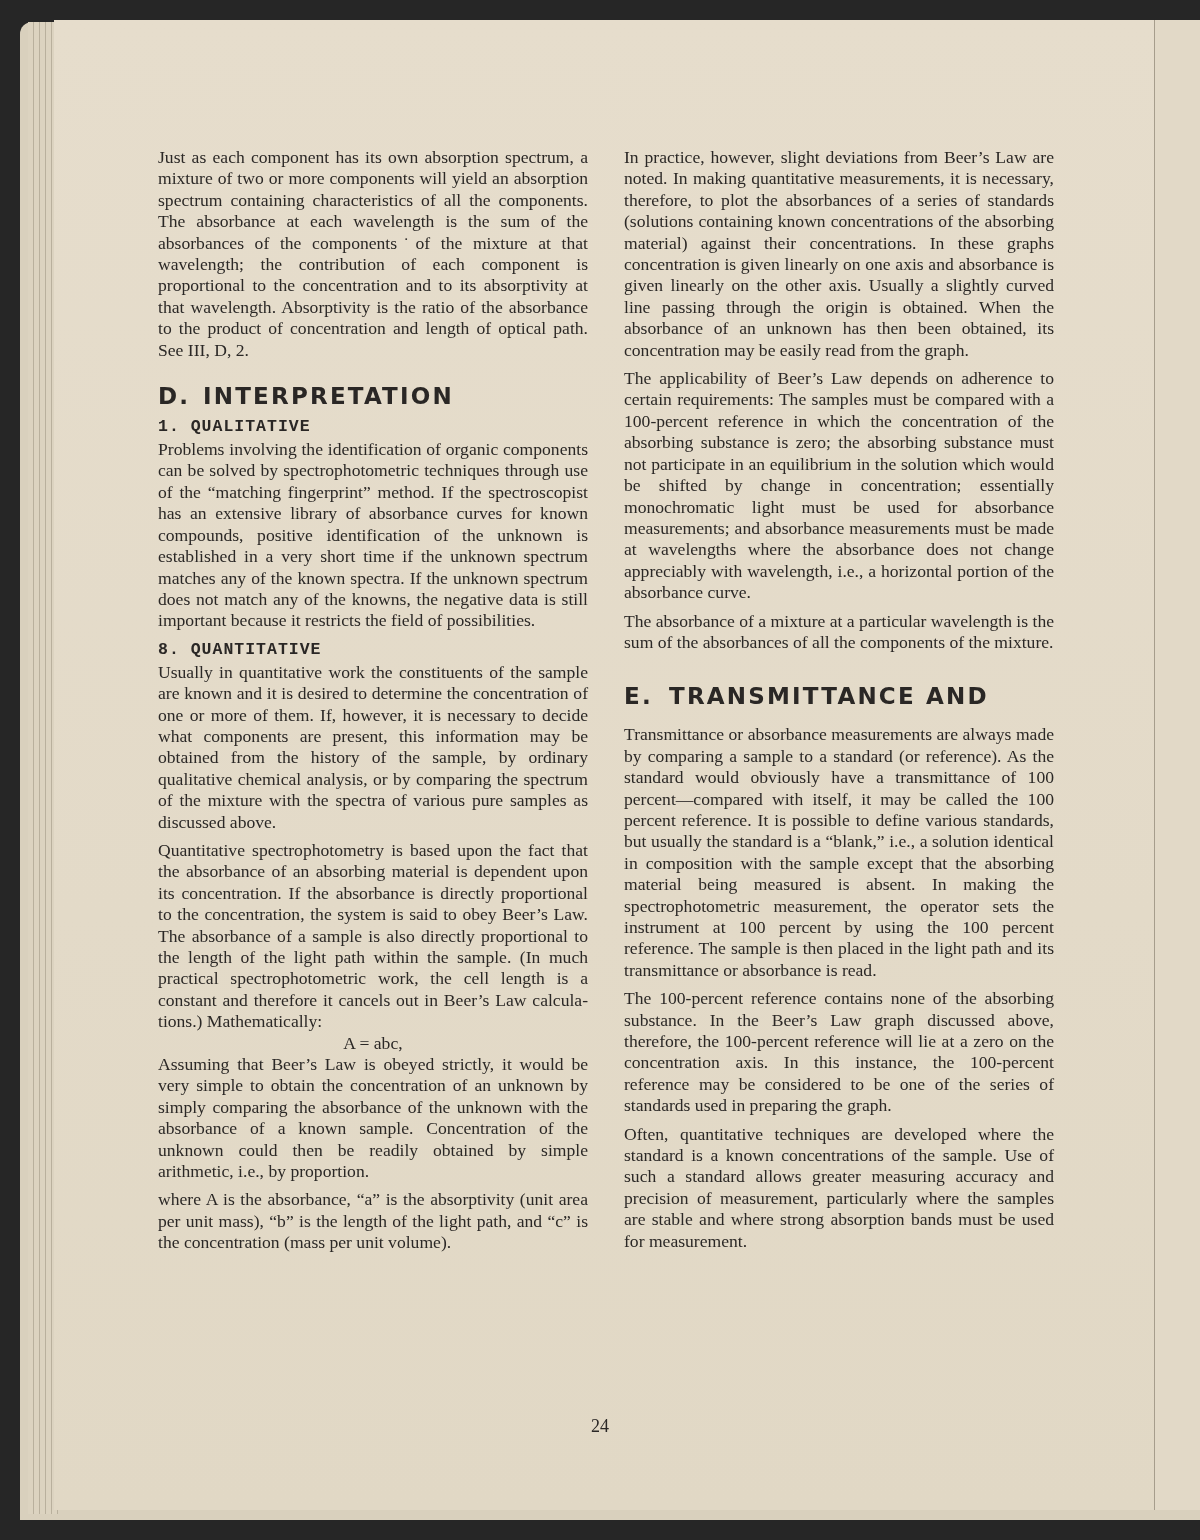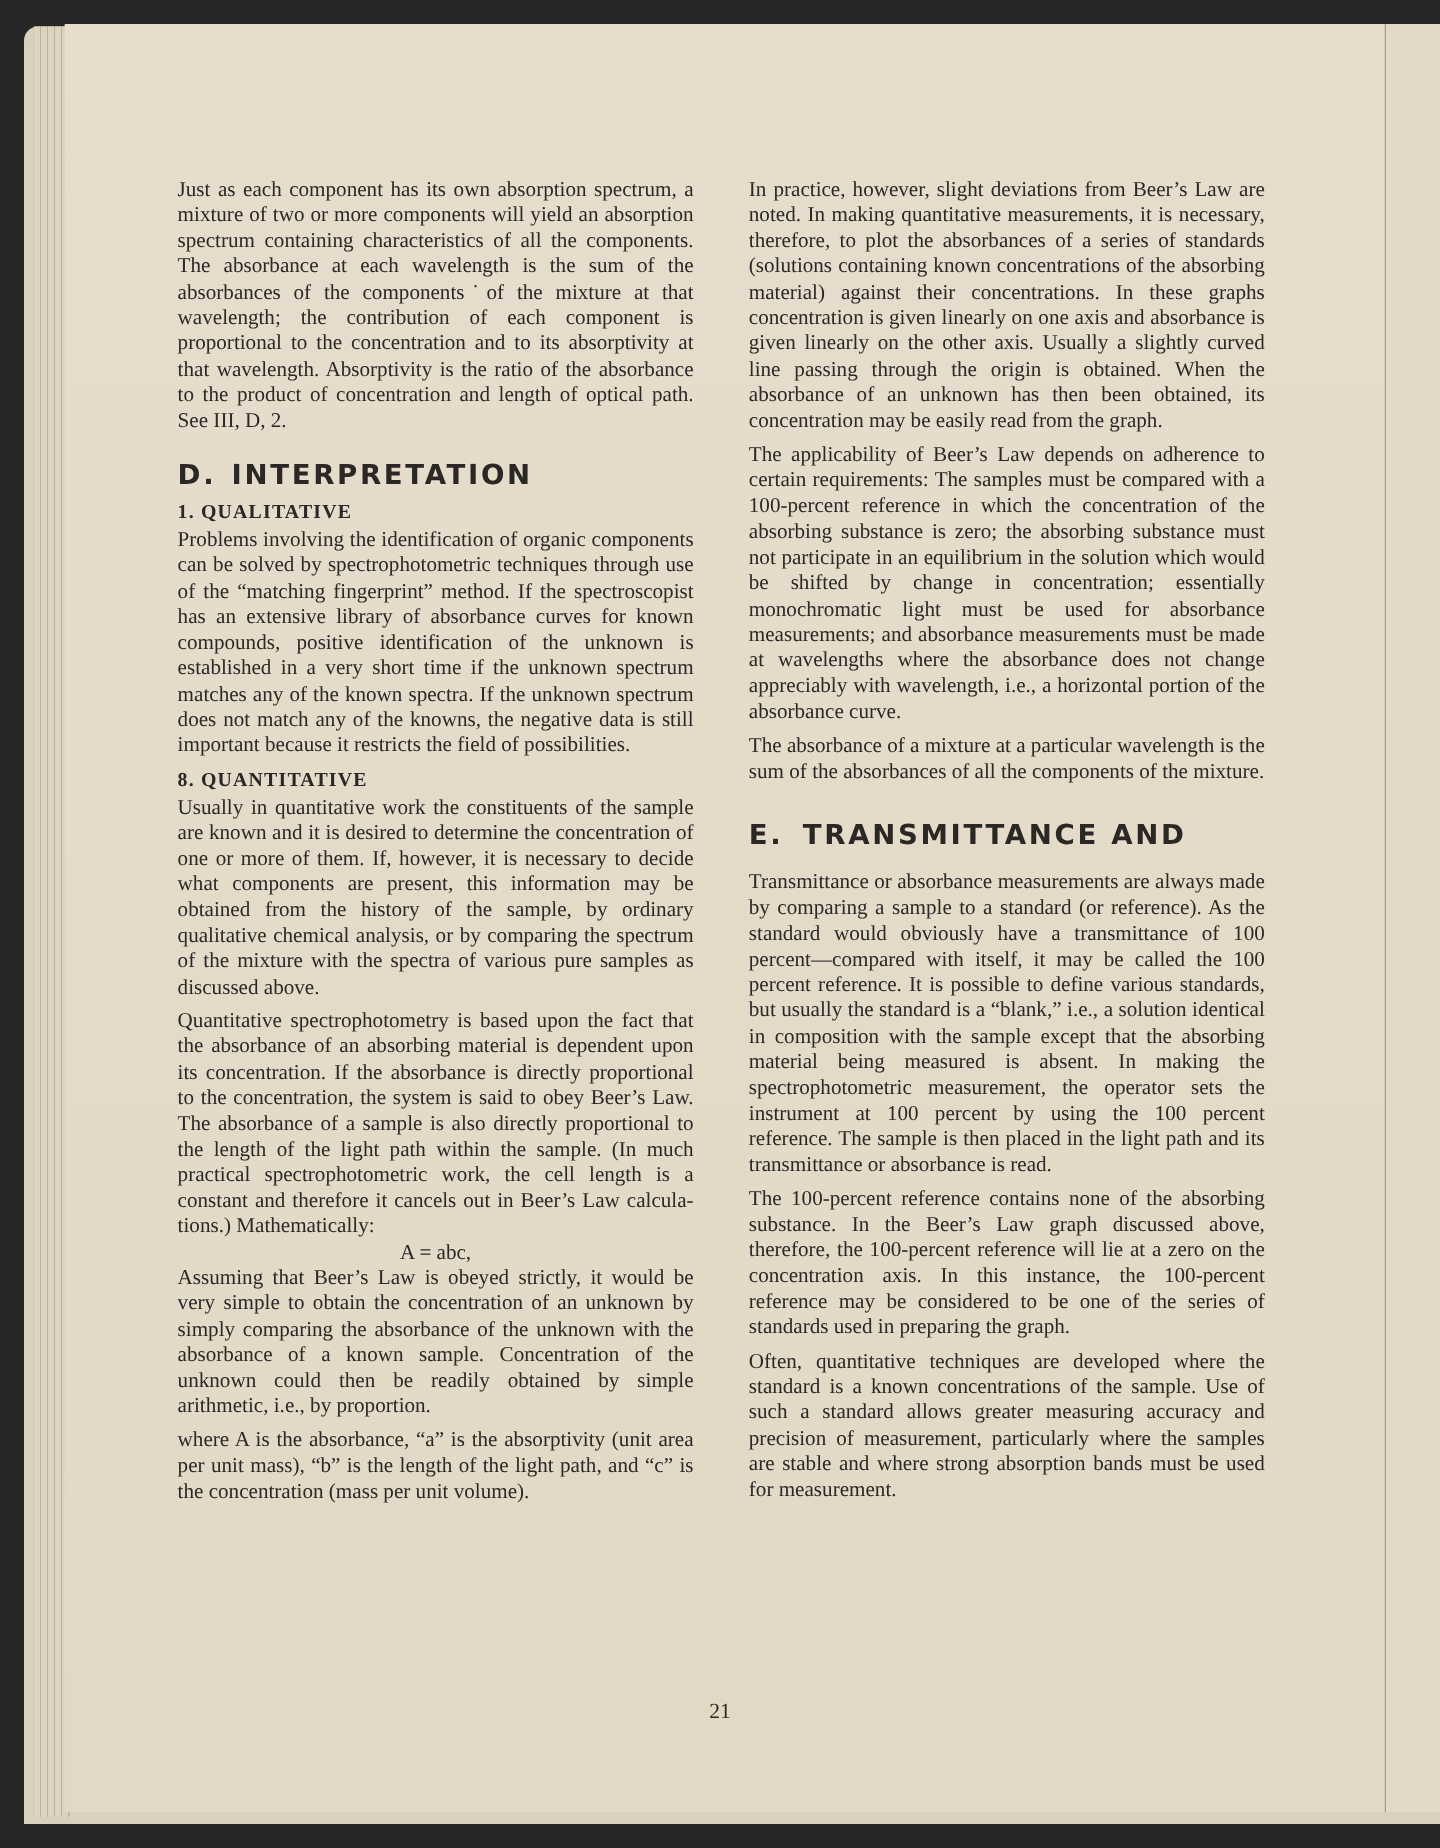--- a/index.html
+++ b/index.html
@@ -38,34 +38,34 @@
   .col {
     position: absolute;
     top: 147px;
     width: 430px;
     color: #2b2826;
     font-size: 17.6px;
     line-height: 21.4px;
     text-align: justify;
     hyphens: manual;
   }
-  .col-left { left: 148px; }
+  .col-left { left: 158px; }
   .col-right { left: 624px; }
   p { margin: 0 0 7px 0; }
   .h-section {
     font-family: "DejaVu Sans", sans-serif;
     font-weight: bold;
     font-size: 23px;
     letter-spacing: 2.2px;
     line-height: 27px;
     margin: 22px 0 6px 0;
     color: #2a2725;
   }
   .h-sub {
-    font-family: Liberation Serif, serif;
+    font-family: Liberation Mono, monospace;
     font-weight: bold;
     font-size: 16.5px;
     letter-spacing: 1px;
     line-height: 22px;
     margin: 4px 0 1px 0;
     color: #2a2725;
   }
   .h-section .num { display: inline-block; width: 45px; }
   .h-section .indent { display: block; padding-left: 45px; }
   .formula { text-align: center; margin: 0; }
@@ -109,13 +109,13 @@
 
   <div class="h-section" style="margin-top:30px; margin-bottom:14px">
     <span class="num">E.</span><span>TRANSMITTANCE AND</span>
   </div>
 
   <p>Transmittance or absorbance measurements are al­ways made by comparing a sample to a standard (or reference). As the standard would obviously have a transmittance of 100 percent—compared with it­self, it may be called the 100 percent reference. It is possible to define various standards, but usually the standard is a “blank,” i.e., a solution identical in composition with the sample except that the absorb­ing material being measured is absent. In making the spectrophotometric measurement, the operator sets the instrument at 100 percent by using the 100 percent reference. The sample is then placed in the light path and its transmittance or absorbance is read.</p>
   <p>The 100-percent reference contains none of the ab­sorbing substance. In the Beer’s Law graph discussed above, therefore, the 100-percent reference will lie at a zero on the concentration axis. In this instance, the 100-percent reference may be considered to be one of the series of standards used in preparing the graph.</p>
   <p>Often, quantitative techniques are developed where the standard is a known concentrations of the sample. Use of such a standard allows greater measuring accuracy and precision of measurement, particularly where the samples are stable and where strong absorption bands must be used for measurement.</p>
 </div>
 
-<div class="page-number">21</div>
+<div class="page-number">24</div>
 
 </body></html>

